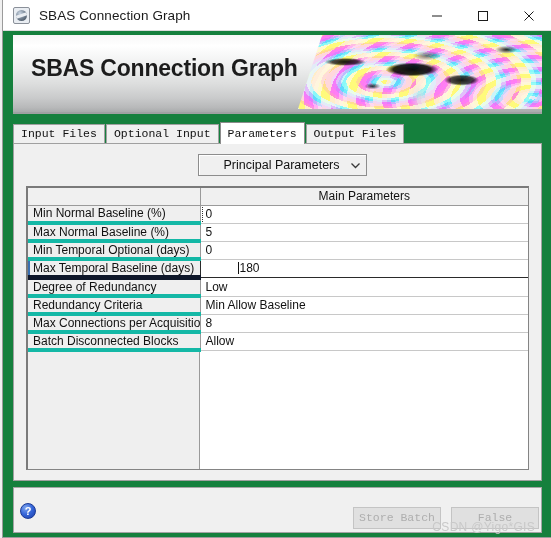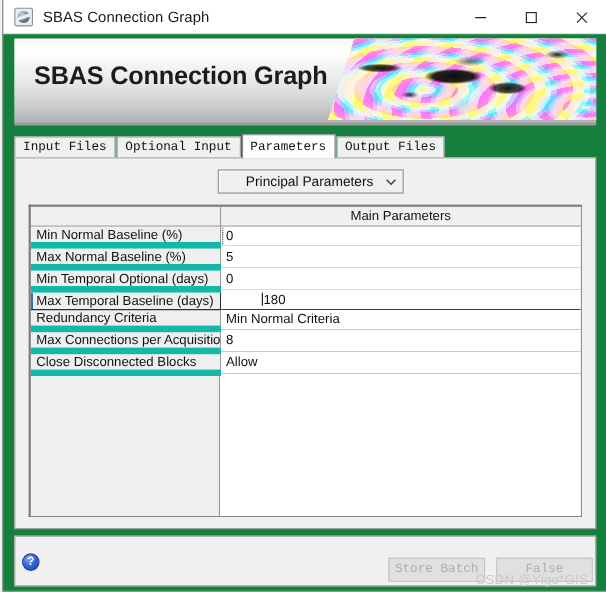--- a/index.html
+++ b/index.html
@@ -234,21 +234,21 @@
     border-bottom: 1px solid #9a9a9a;
     font-size: 12px;
     font-weight: normal;
     color: #111;
     text-align: center;
   }
   .ptable td.cell-name {
     height: 18px;
     background: #efefef;
     border-right: 1px solid #9a9a9a;
-    border-bottom: 6px solid #14b8a6;
+    border-bottom: 4px solid #14b8a6;
     padding: 0 0 0 5px;
     font-size: 12px;
     color: #111;
     white-space: nowrap;
     overflow: hidden;
   }
   .ptable td.cell-val {
     height: 18px;
     background: #ffffff;
     border-bottom: 1px solid #c8c8c8;
@@ -261,21 +261,21 @@
   
   .ptable tr.row-focus-dotted td.cell-val::before {
     content: "";
     position: absolute; left: 1px; top: 1px; bottom: 1px;
     width: 2px;
     border-left: 1px dotted #333;
   }
   
   .ptable tr.row-selected td.cell-name {
     border-top: 1px solid #2a2a2a;
-    border-bottom: 1px solid #0f172a;
+    border-bottom: 5px solid #0f172a;
     border-right: 1px solid #2a2a2a;
     box-shadow: inset 2px 0 0 #3a6fb0;
   }
   .ptable tr.row-selected td.cell-val {
     border-top: 1px solid #2a2a2a;
     border-bottom: 1px solid #2a2a2a;
     padding-left: 37px;
   }
   .ptable tr.row-selected td.cell-val .caret {
     display: inline-block;
@@ -436,29 +436,33 @@
           </tr>
           <tr>
             <td class="cell-name">Min Temporal Optional (days)</td>
             <td class="cell-val">0</td>
           </tr>
           <tr class="row-selected">
             <td class="cell-name">Max Temporal Baseline (days)</td>
             <td class="cell-val"><span class="caret"></span><span>180</span></td>
           </tr>
           <tr>
+            <td class="cell-name">Degree of Redundancy</td>
+            <td class="cell-val">Low</td>
+          </tr>
+          <tr>
             <td class="cell-name">Redundancy Criteria</td>
-            <td class="cell-val">Min Normal Criteria</td>
+            <td class="cell-val">Min Allow Baseline</td>
           </tr>
           <tr>
             <td class="cell-name">Max Connections per Acquisition</td>
             <td class="cell-val">8</td>
           </tr>
           <tr>
-            <td class="cell-name">Close Disconnected Blocks</td>
+            <td class="cell-name">Batch Disconnected Blocks</td>
             <td class="cell-val">Allow</td>
           </tr>
         </tbody>
       </table>
       <div class="table-filler">
         <div class="fill-left"></div>
         <div class="fill-right"></div>
       </div>
     </div>
 

